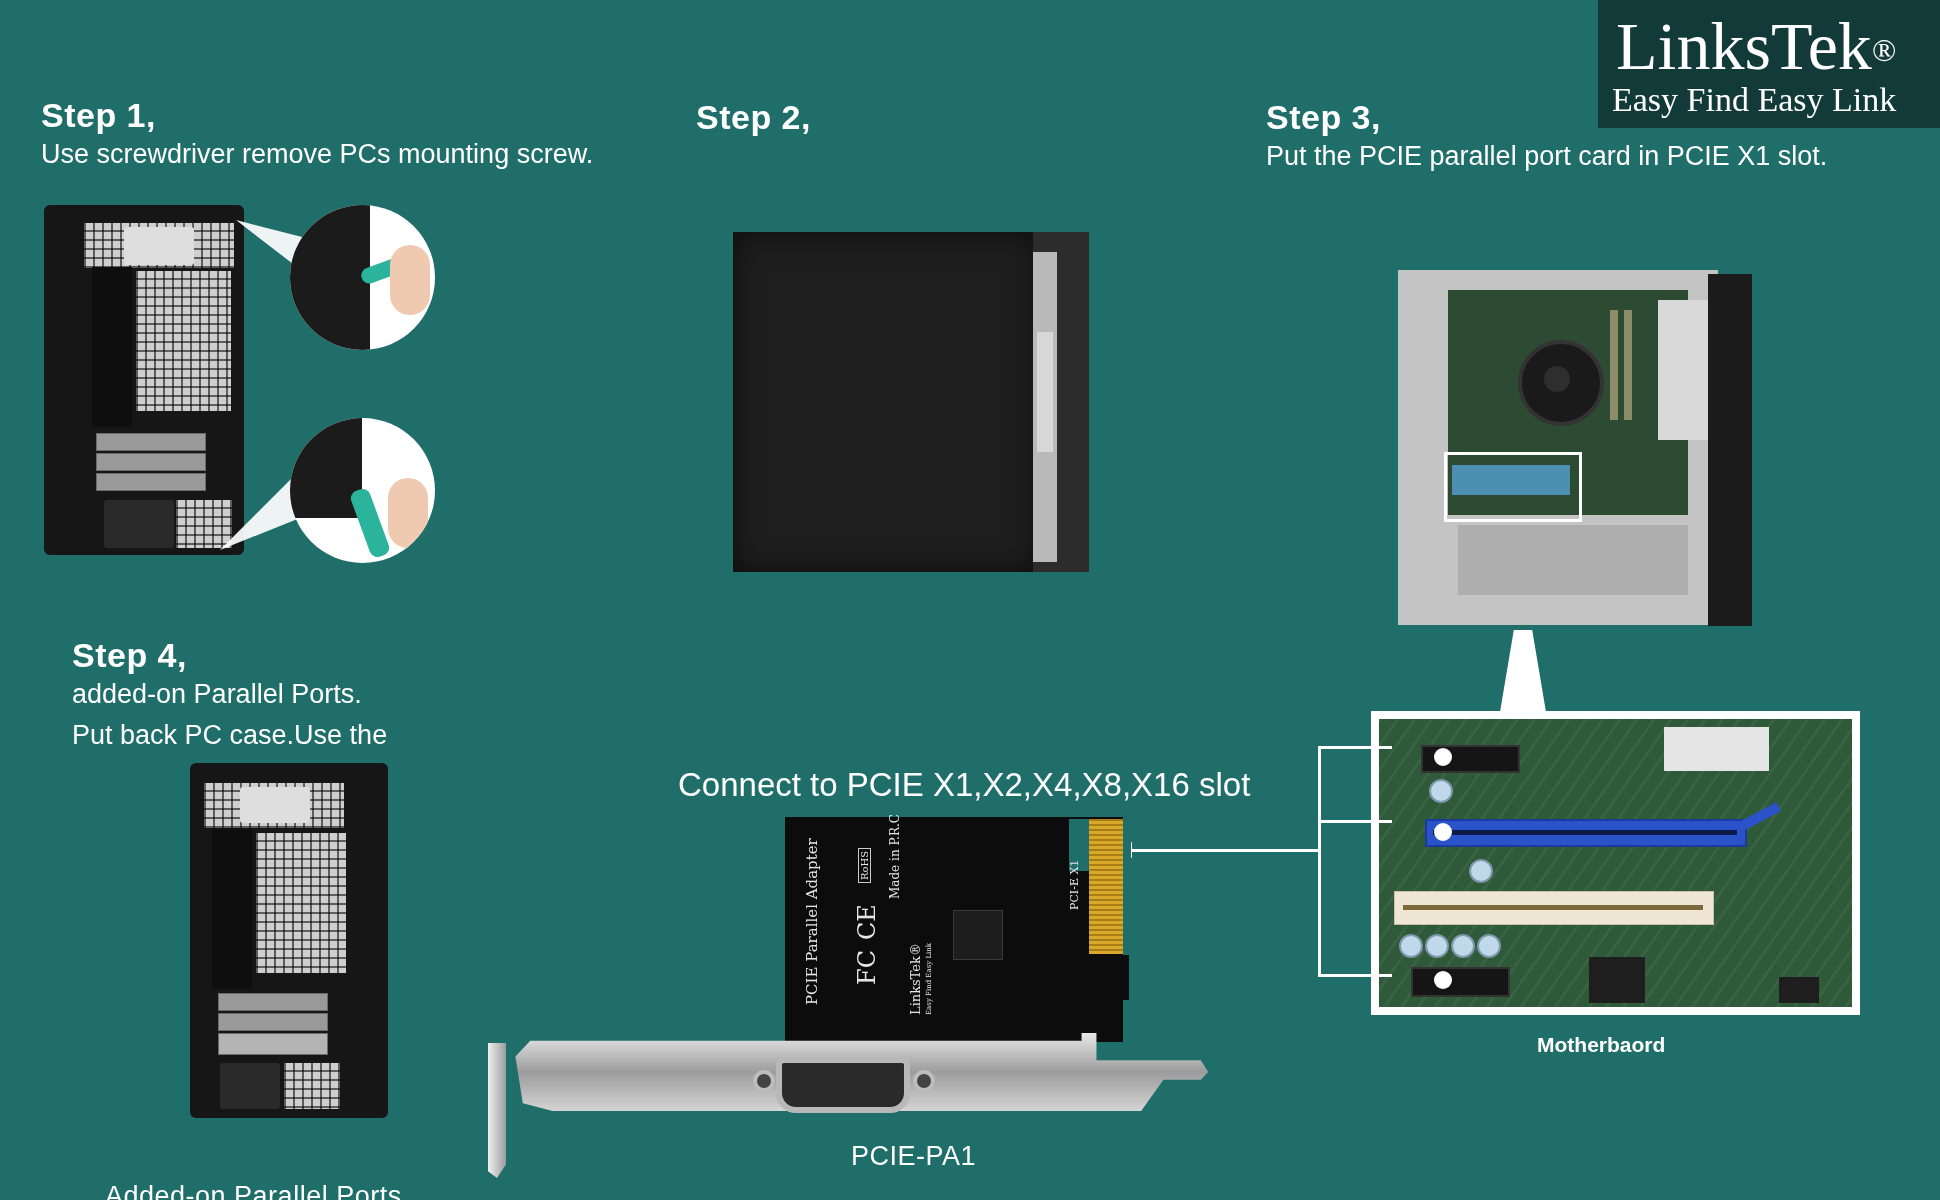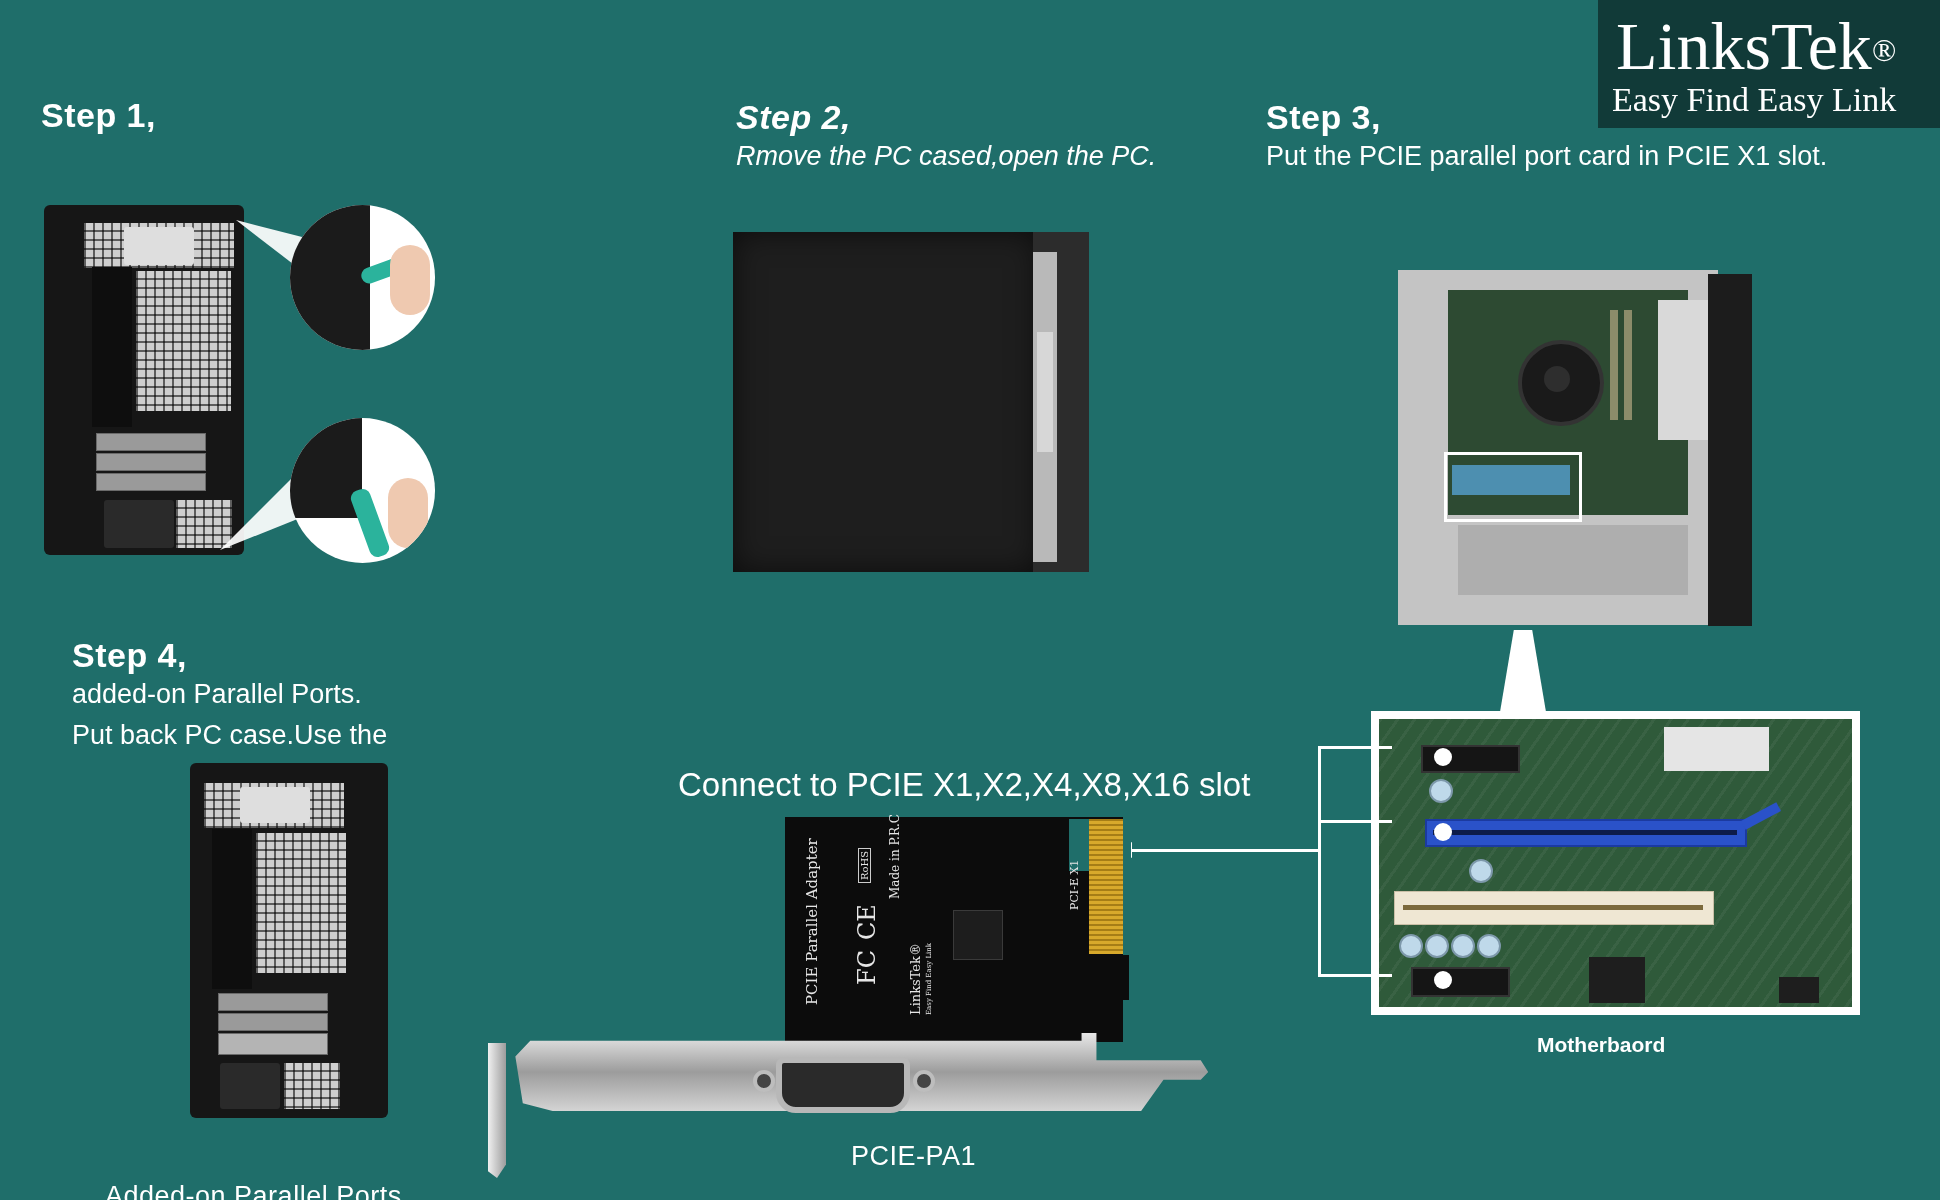--- a/index.html
+++ b/index.html
@@ -103,20 +103,21 @@
 </head>
 <body>
 
 <div id="logo" class="abs">
   <div class="brand"><span>LinksTek</span><span class="reg">®</span></div>
   <div class="tag">Easy Find Easy Link</div>
 </div>
 
 <div class="abs" style="left:41px;top:96px;">
   <div class="step-title">Step 1,</div>
+  <div class="step-text">Use screwdriver remove PCs mounting screw.</div>
 </div>
 
 <div class="abs tower-back" style="left:44px;top:205px;width:200px;height:350px;">
   <div class="grille" style="left:40px;top:18px;width:150px;height:45px;"></div>
   <div class="panel" style="left:80px;top:22px;width:70px;height:38px;background:#dedede;"></div>
   <div class="io" style="left:48px;top:62px;width:40px;height:160px;"></div>
   <div class="grille" style="left:92px;top:66px;width:95px;height:140px;"></div>
   <div class="slot" style="left:52px;top:228px;width:108px;height:16px;"></div>
   <div class="slot" style="left:52px;top:248px;width:108px;height:16px;"></div>
   <div class="slot" style="left:52px;top:268px;width:108px;height:16px;"></div>
@@ -129,23 +130,22 @@
   <div class="driver" style="left:70px;top:55px;width:60px;height:16px;transform:rotate(-20deg);"></div>
   <div class="hand" style="left:100px;top:40px;width:40px;height:70px;"></div>
 </div>
 <div class="abs beam" style="left:220px;top:470px;width:80px;height:80px;clip-path:polygon(0 100%,100% 0,100% 60%);"></div>
 <div class="abs magnifier" style="left:290px;top:418px;width:145px;height:145px;">
   <div class="inner" style="left:0;top:0;width:72px;height:100px;"></div>
   <div class="driver" style="left:70px;top:70px;width:20px;height:70px;transform:rotate(-20deg);"></div>
   <div class="hand" style="left:98px;top:60px;width:40px;height:70px;"></div>
 </div>
 
-<div class="abs" style="left:736px;top:98px;font-style:italic;">
+<div class="abs" style="left:696px;top:98px;">
   <div class="step-title">Step 2,</div>
-  <div class="step-text">Rmove the PC cased,open the PC.</div>
 </div>
 <div id="pc-side" class="abs">
   <div class="body"></div>
   <div class="front"></div>
   <div class="gap"></div>
   <div class="gap2"></div>
 </div>
 
 <div class="abs" style="left:1266px;top:98px;">
   <div class="step-title">Step 3,</div>

